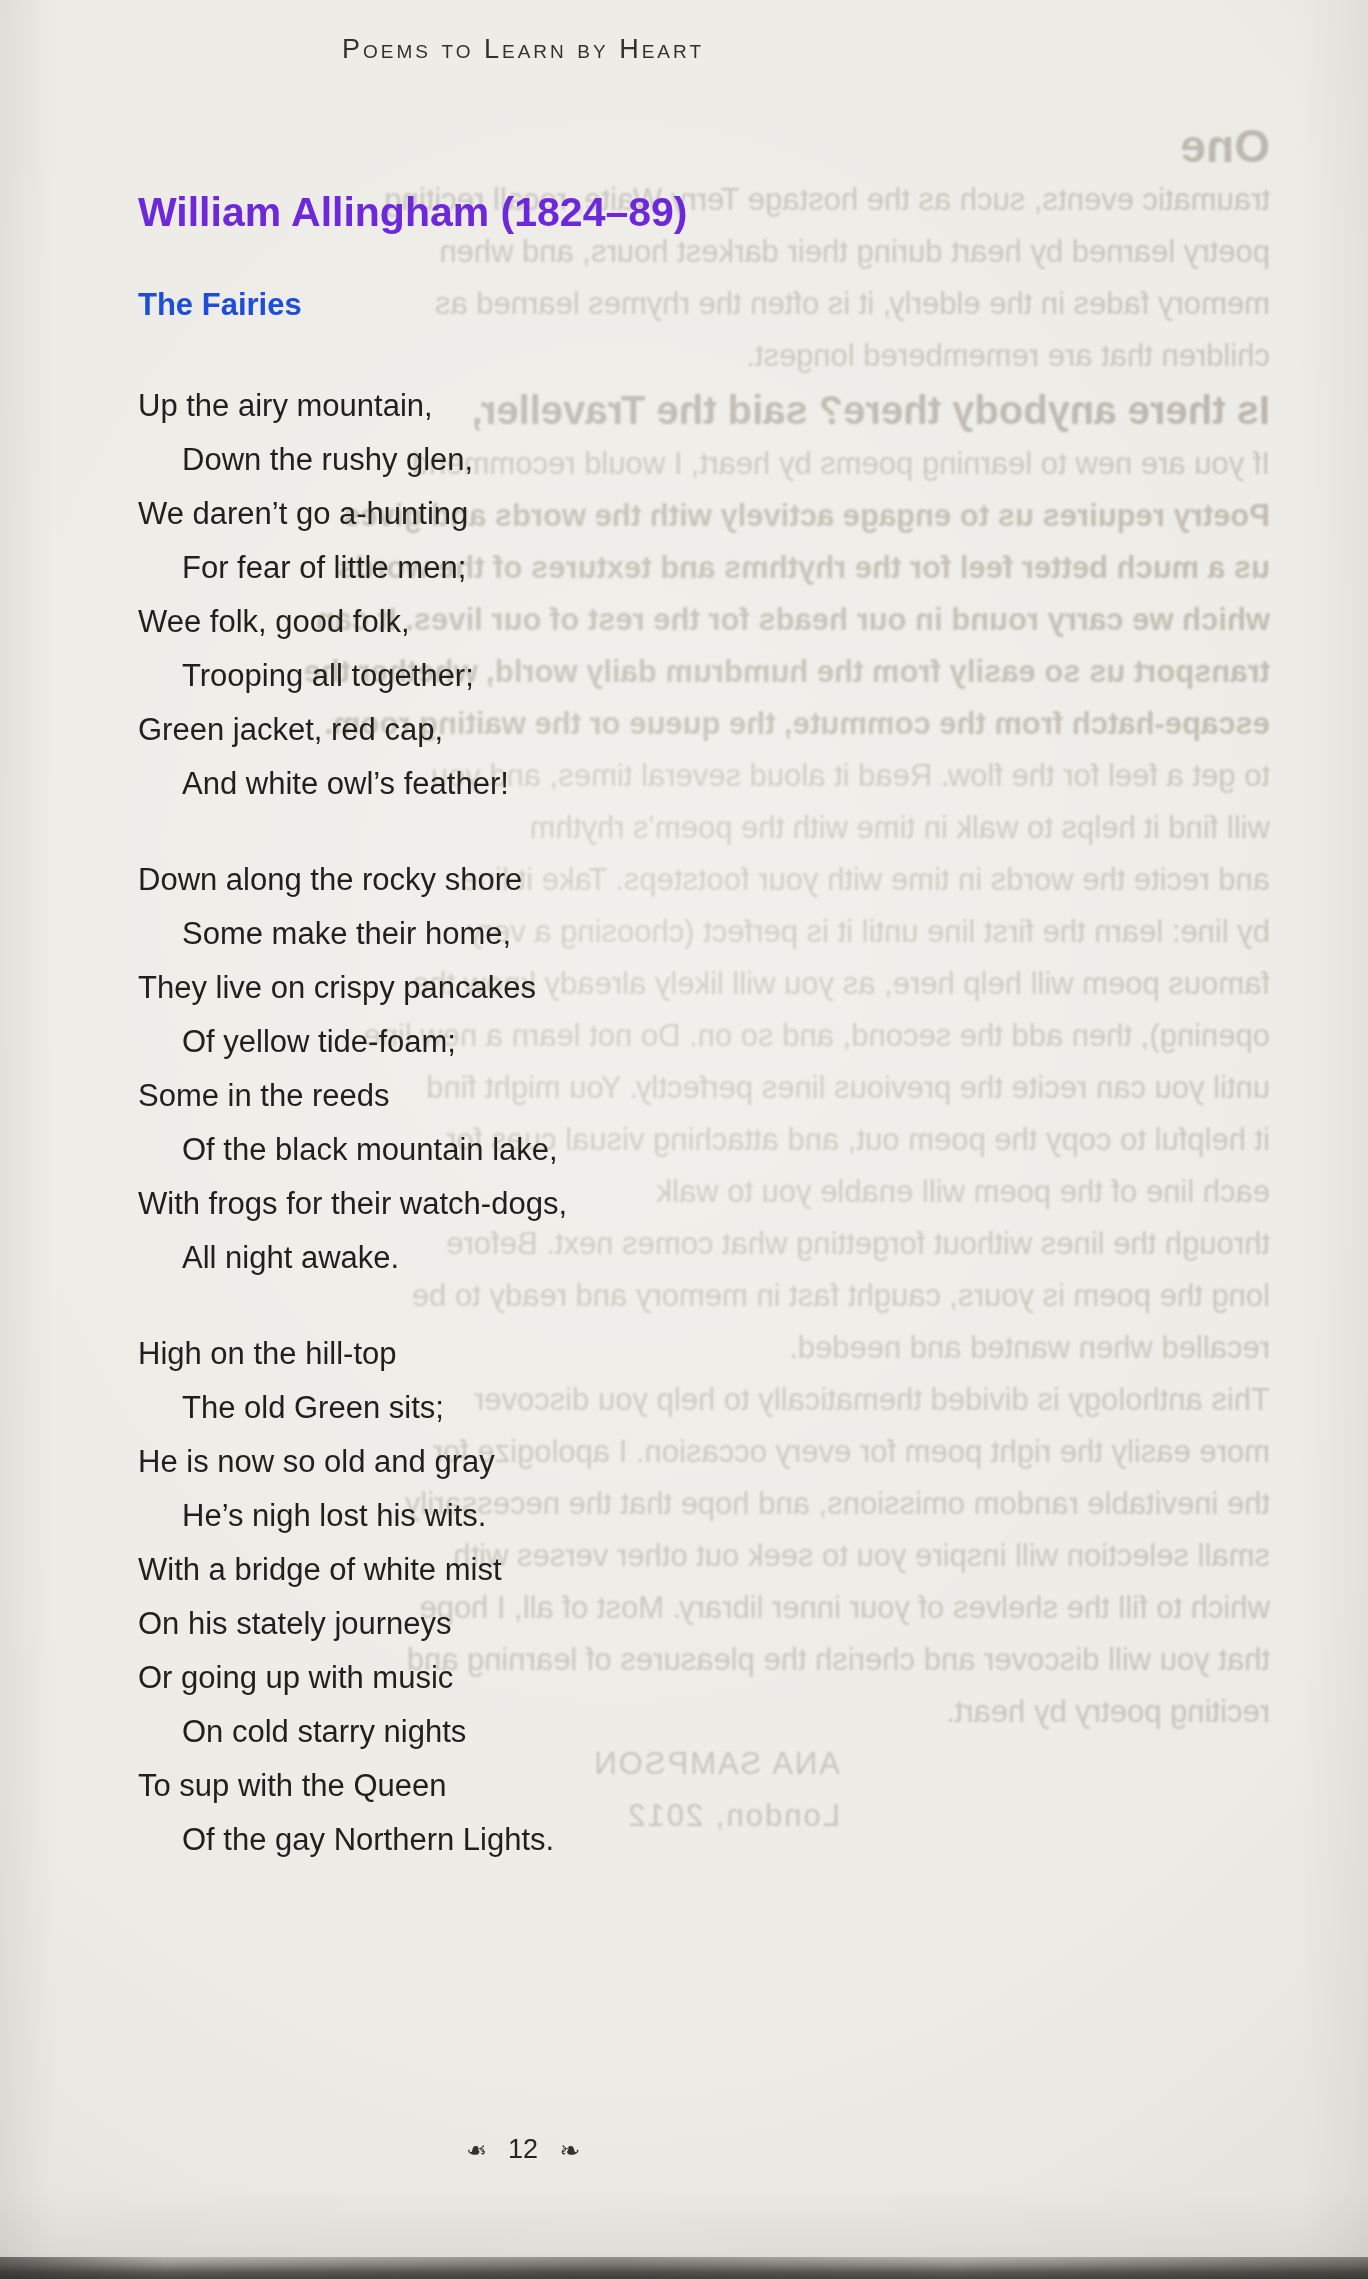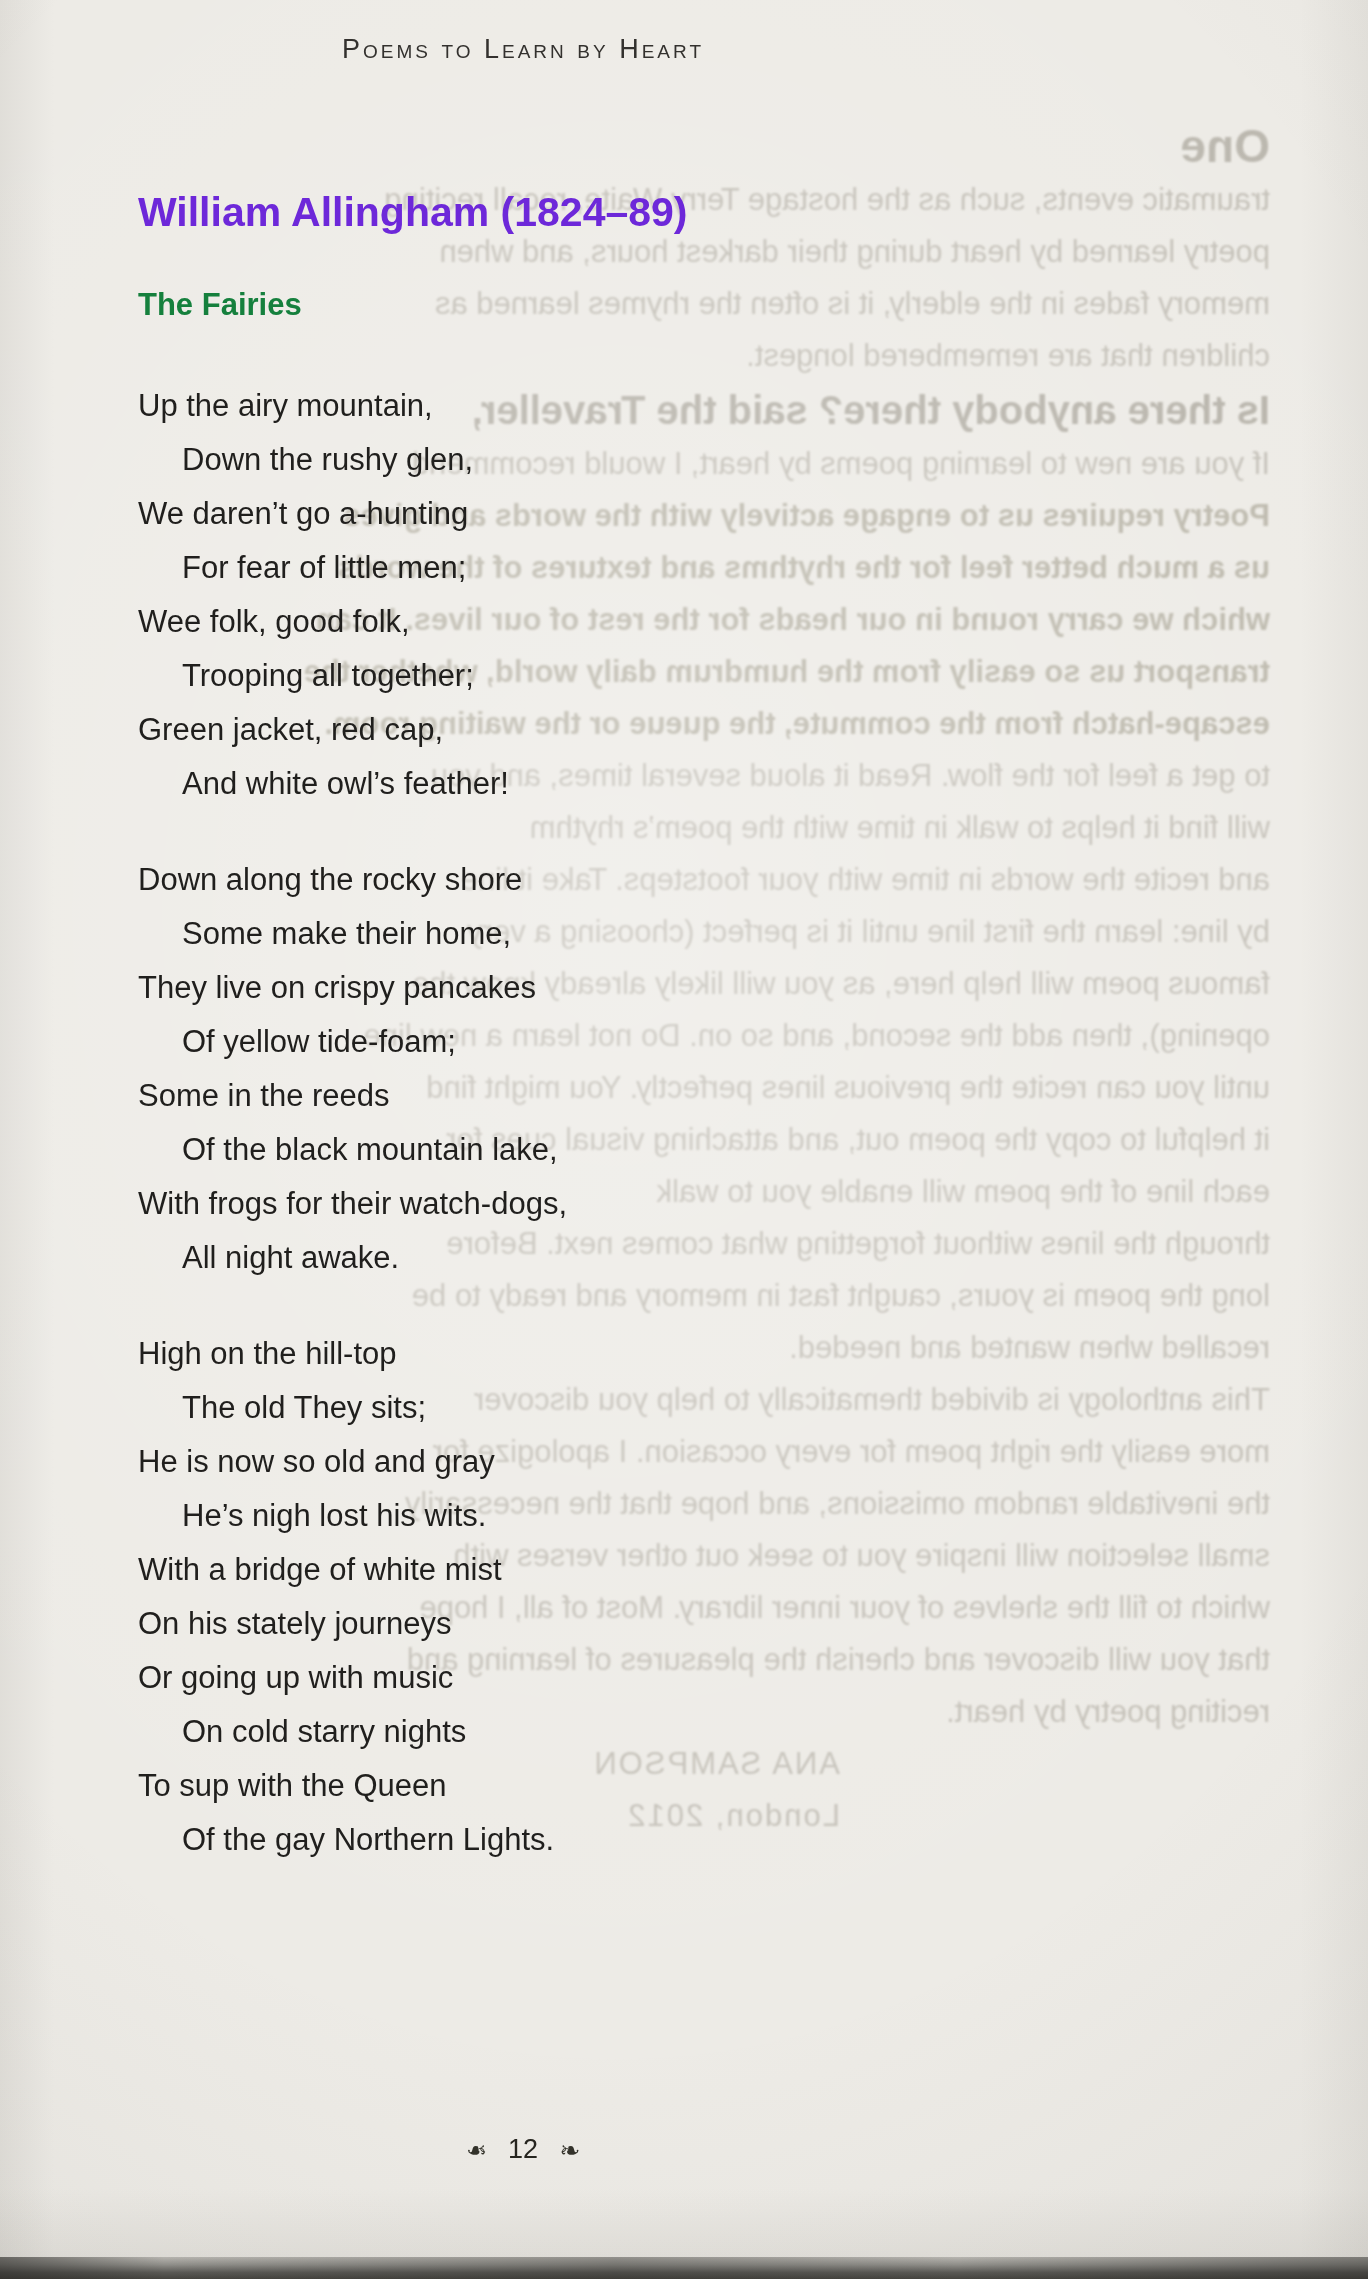--- a/index.html
+++ b/index.html
@@ -44,21 +44,21 @@
     font-variant:small-caps;
     letter-spacing:3px;
     font-size:27px;color:#33312e;
   }
   .author-heading{
     margin:122px 0 0 138px;
     font-size:41px;font-weight:bold;line-height:50px;color:#6d28d9;
   }
   .poem-title{
     margin:48px 0 8px 138px;
-    font-size:31px;font-weight:bold;line-height:40px;color:#15803d;
+    font-size:31px;font-weight:bold;line-height:40px;color:#1d4ed8;
   }
   .poem{
     margin:54px 8px 0 138px;
     font-size:31px;line-height:54px;color:#201f1d;
   }
   .stanza{margin:0 0 42px 0;}
   .stanza:last-child{margin-bottom:0;}
   .poem-line{white-space:pre;}
   .poem-line.indent{padding-left:44px;}
 
@@ -144,21 +144,21 @@
           <div class="poem-line indent">Some make their home,</div>
           <div class="poem-line">They live on crispy pancakes</div>
           <div class="poem-line indent">Of yellow tide-foam;</div>
           <div class="poem-line">Some in the reeds</div>
           <div class="poem-line indent">Of the black mountain lake,</div>
           <div class="poem-line">With frogs for their watch-dogs,</div>
           <div class="poem-line indent">All night awake.</div>
         </div>
         <div class="stanza">
           <div class="poem-line">High on the hill-top</div>
-          <div class="poem-line indent">The old They sits;</div>
+          <div class="poem-line indent">The old Green sits;</div>
           <div class="poem-line">He is now so old and gray</div>
           <div class="poem-line indent">He’s nigh lost his wits.</div>
           <div class="poem-line">With a bridge of white mist</div>
           <div class="poem-line">On his stately journeys</div>
           <div class="poem-line">Or going up with music</div>
           <div class="poem-line indent">On cold starry nights</div>
           <div class="poem-line">To sup with the Queen</div>
           <div class="poem-line indent">Of the gay Northern Lights.</div>
         </div>
       </div>

